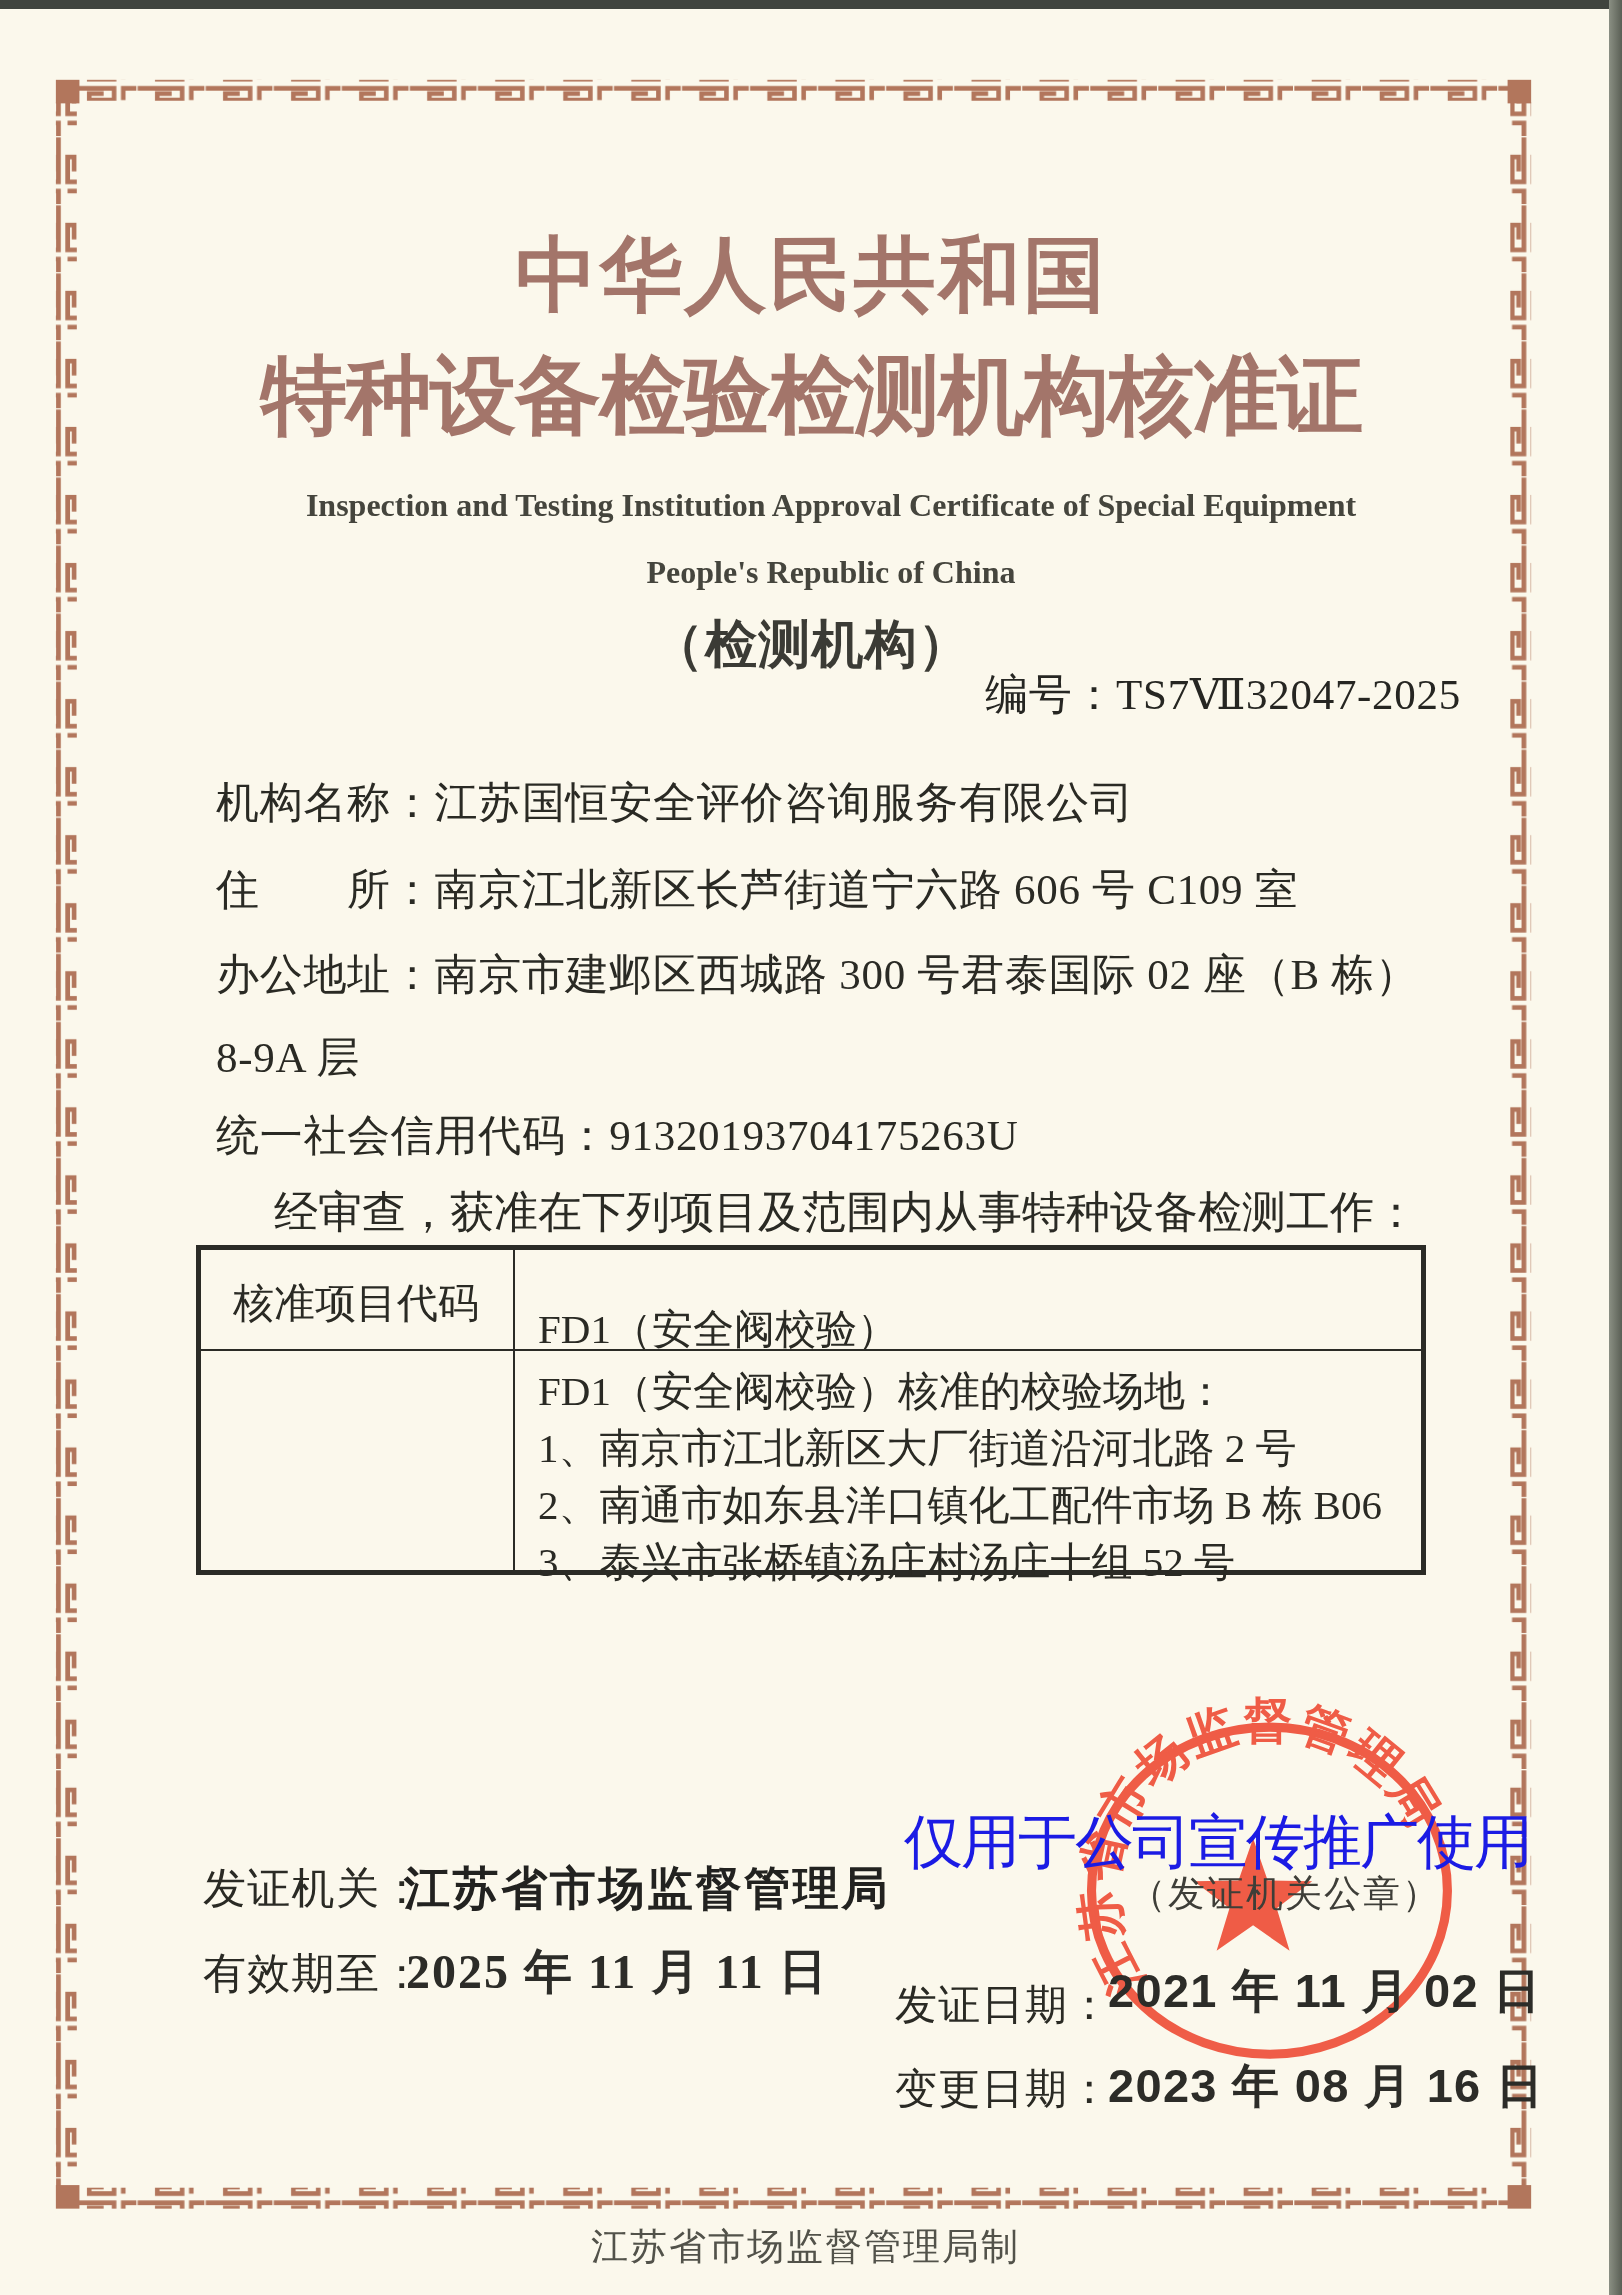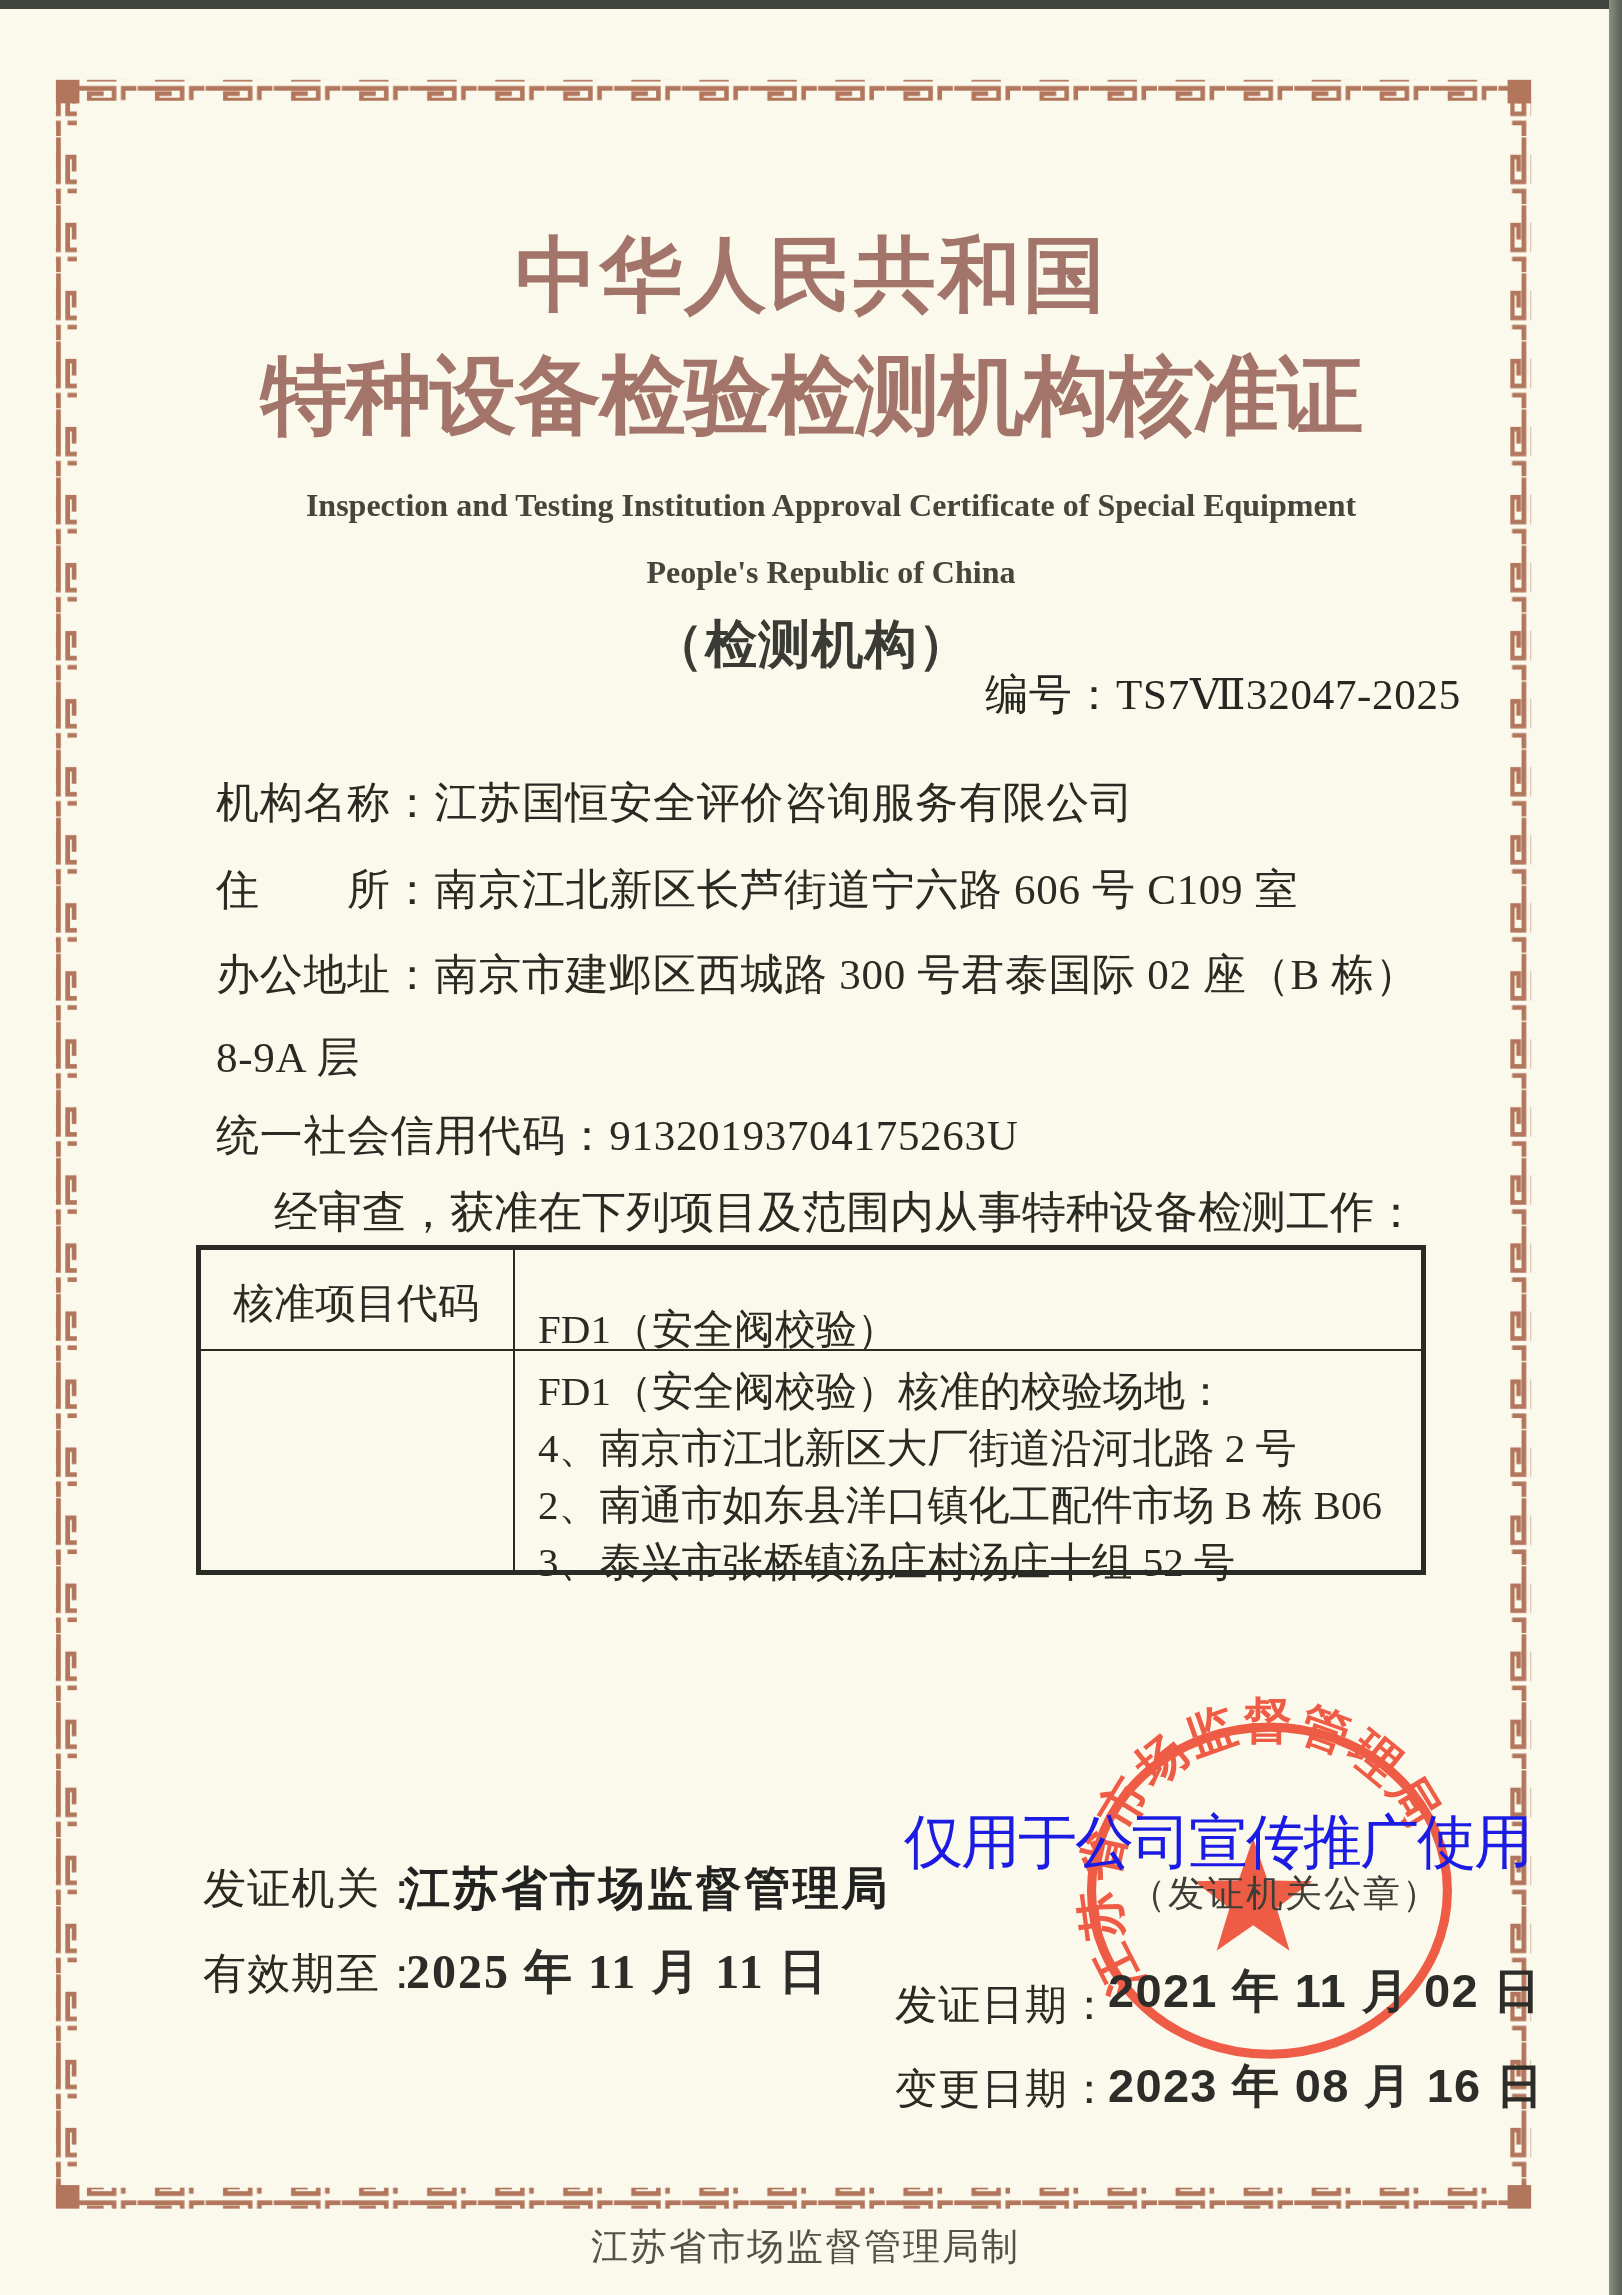--- a/index.html
+++ b/index.html
@@ -112,21 +112,21 @@
 
 <div class="abs statement z3">经审查，获准在下列项目及范围内从事特种设备检测工作：</div>
 
 <div class="abs tbl z3">
   <div class="c1"></div>
   <div class="rowline"></div>
   <div class="cell-label r1l">核准项目代码</div>
   <div class="r1v">FD1（安全阀校验）</div>
   <div class="r2v">
     <div>FD1（安全阀校验）核准的校验场地：</div>
-    <div>4、南京市江北新区大厂街道沿河北路 2 号</div>
+    <div>1、南京市江北新区大厂街道沿河北路 2 号</div>
     <div>2、南通市如东县洋口镇化工配件市场 B 栋 B06</div>
     <div>3、泰兴市张桥镇汤庄村汤庄十组 52 号</div>
   </div>
 </div>
 
 <svg class="overlay z2" width="1623" height="2295" viewBox="0 0 2480 3508">
   <g opacity="0.92">
     <ellipse cx="1940" cy="2890" rx="272" ry="250" fill="none" stroke="#ee4f39" stroke-width="14"></ellipse>
     <polygon fill="#ee4f39" points="1915,2810 1937.3,2874.3 2005.3,2875.6 1951.1,2916.7 1970.8,2981.9 1915,2943 1859.2,2981.9 1878.9,2916.7 1824.7,2875.6 1892.7,2874.3"></polygon>
     <defs>

